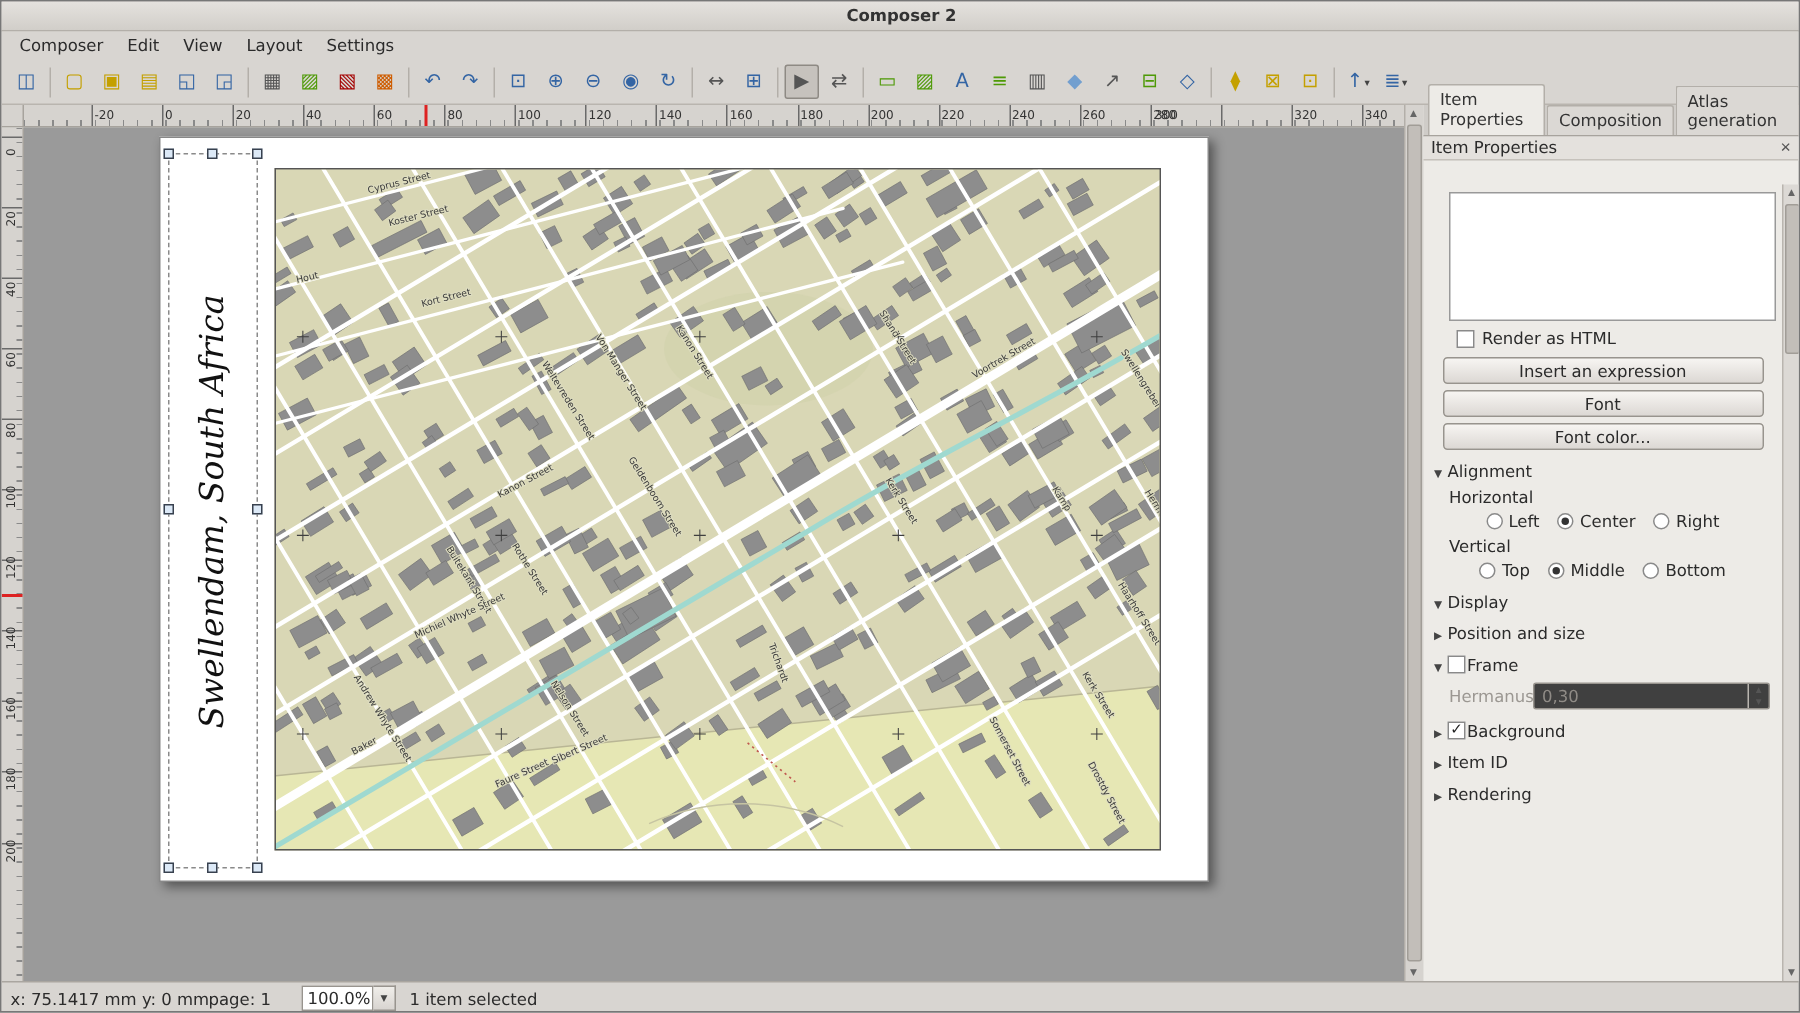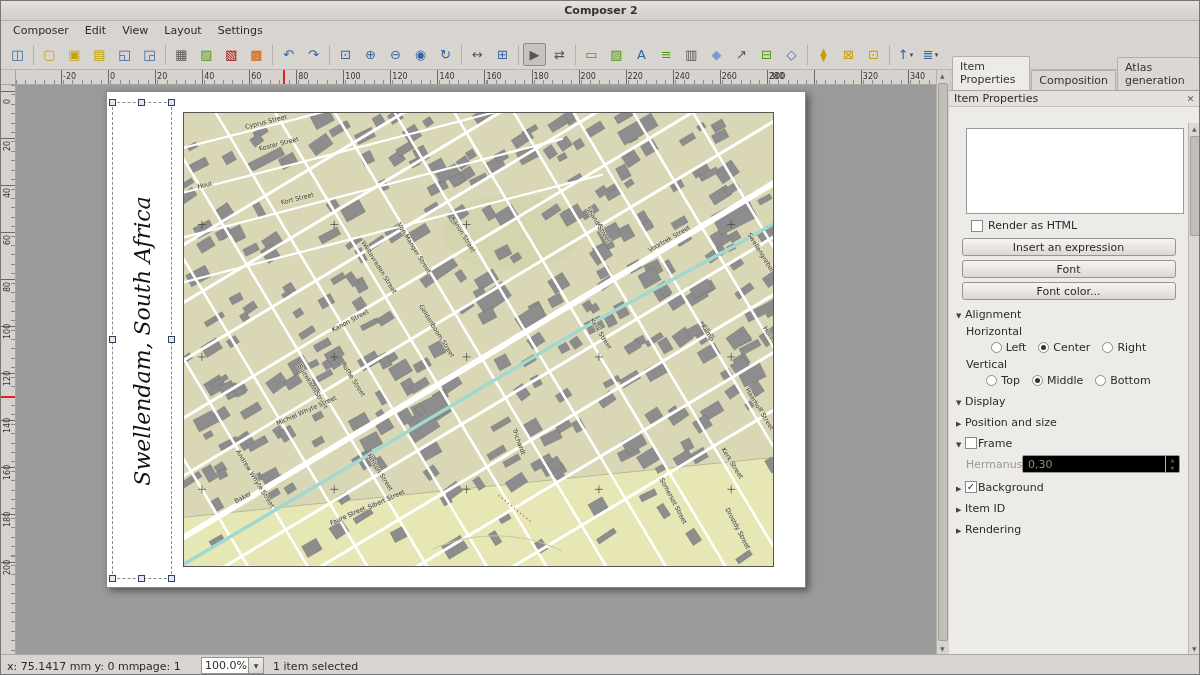--- a/index.html
+++ b/index.html
@@ -60,21 +60,21 @@
 .tri-r::before{content:"▶";font-size:7px;color:#444}
 .sub-label{margin:4px 0 2px 17px}
 .radio-row{display:flex;justify-content:center;gap:12px;margin:3px 0 4px 0}
 .radio-opt{display:flex;align-items:center;gap:4px}
 .radio{width:11px;height:11px;border-radius:50%;background:#fff;border:1px solid #8a8a8a;display:inline-flex;align-items:center;justify-content:center;flex:none}
 .radio.sel::before{content:"";width:5px;height:5px;border-radius:50%;background:#333}
 .spin-row{display:flex;align-items:center;margin:5px 8px 5px 17px;gap:4px}
 .spin-label{width:52px;flex:none}
 .spin-row.disabled .spin-label{color:#9b9792}
 .spin{flex:1;height:18px;background:#fff;border:1px solid #98948e;border-radius:2px;position:relative;display:flex;align-items:center;padding:0 16px 0 5px}
-.spin.disabled{background:#000000;color:#8f8b86}
+.spin.disabled{background:#404040;color:#8f8b86}
 .spin-btns{position:absolute;right:0;top:0;bottom:0;width:14px;border-left:1px solid #b9b5af;display:flex;flex-direction:column}
 .spin-btns i{flex:1;display:flex;align-items:center;justify-content:center;font-style:normal}
 .spin-up::before{content:"▲";font-size:5px;color:#555}
 .spin-dn::before{content:"▼";font-size:5px;color:#555}
 .pscroll{position:absolute;right:0;top:53px;bottom:0;width:13px;background:#dcd9d5;border-left:1px solid #b9b5af}
 .pthumb{position:absolute;left:1px;right:1px;top:13px;height:100px;background:#c2beb9;border:1px solid #a19d97;border-radius:2px}
 .pscroll::before{content:"▲";position:absolute;top:2px;left:3px;font-size:6px;color:#666}
 .pscroll::after{content:"▼";position:absolute;bottom:2px;left:3px;font-size:6px;color:#666}
 .statusbar{position:absolute;left:0;top:653px;width:1200px;height:22px;background:#d8d5d1;border-top:1px solid #aaa6a0}
 .sb-coords{position:absolute;left:6px;top:5px}

